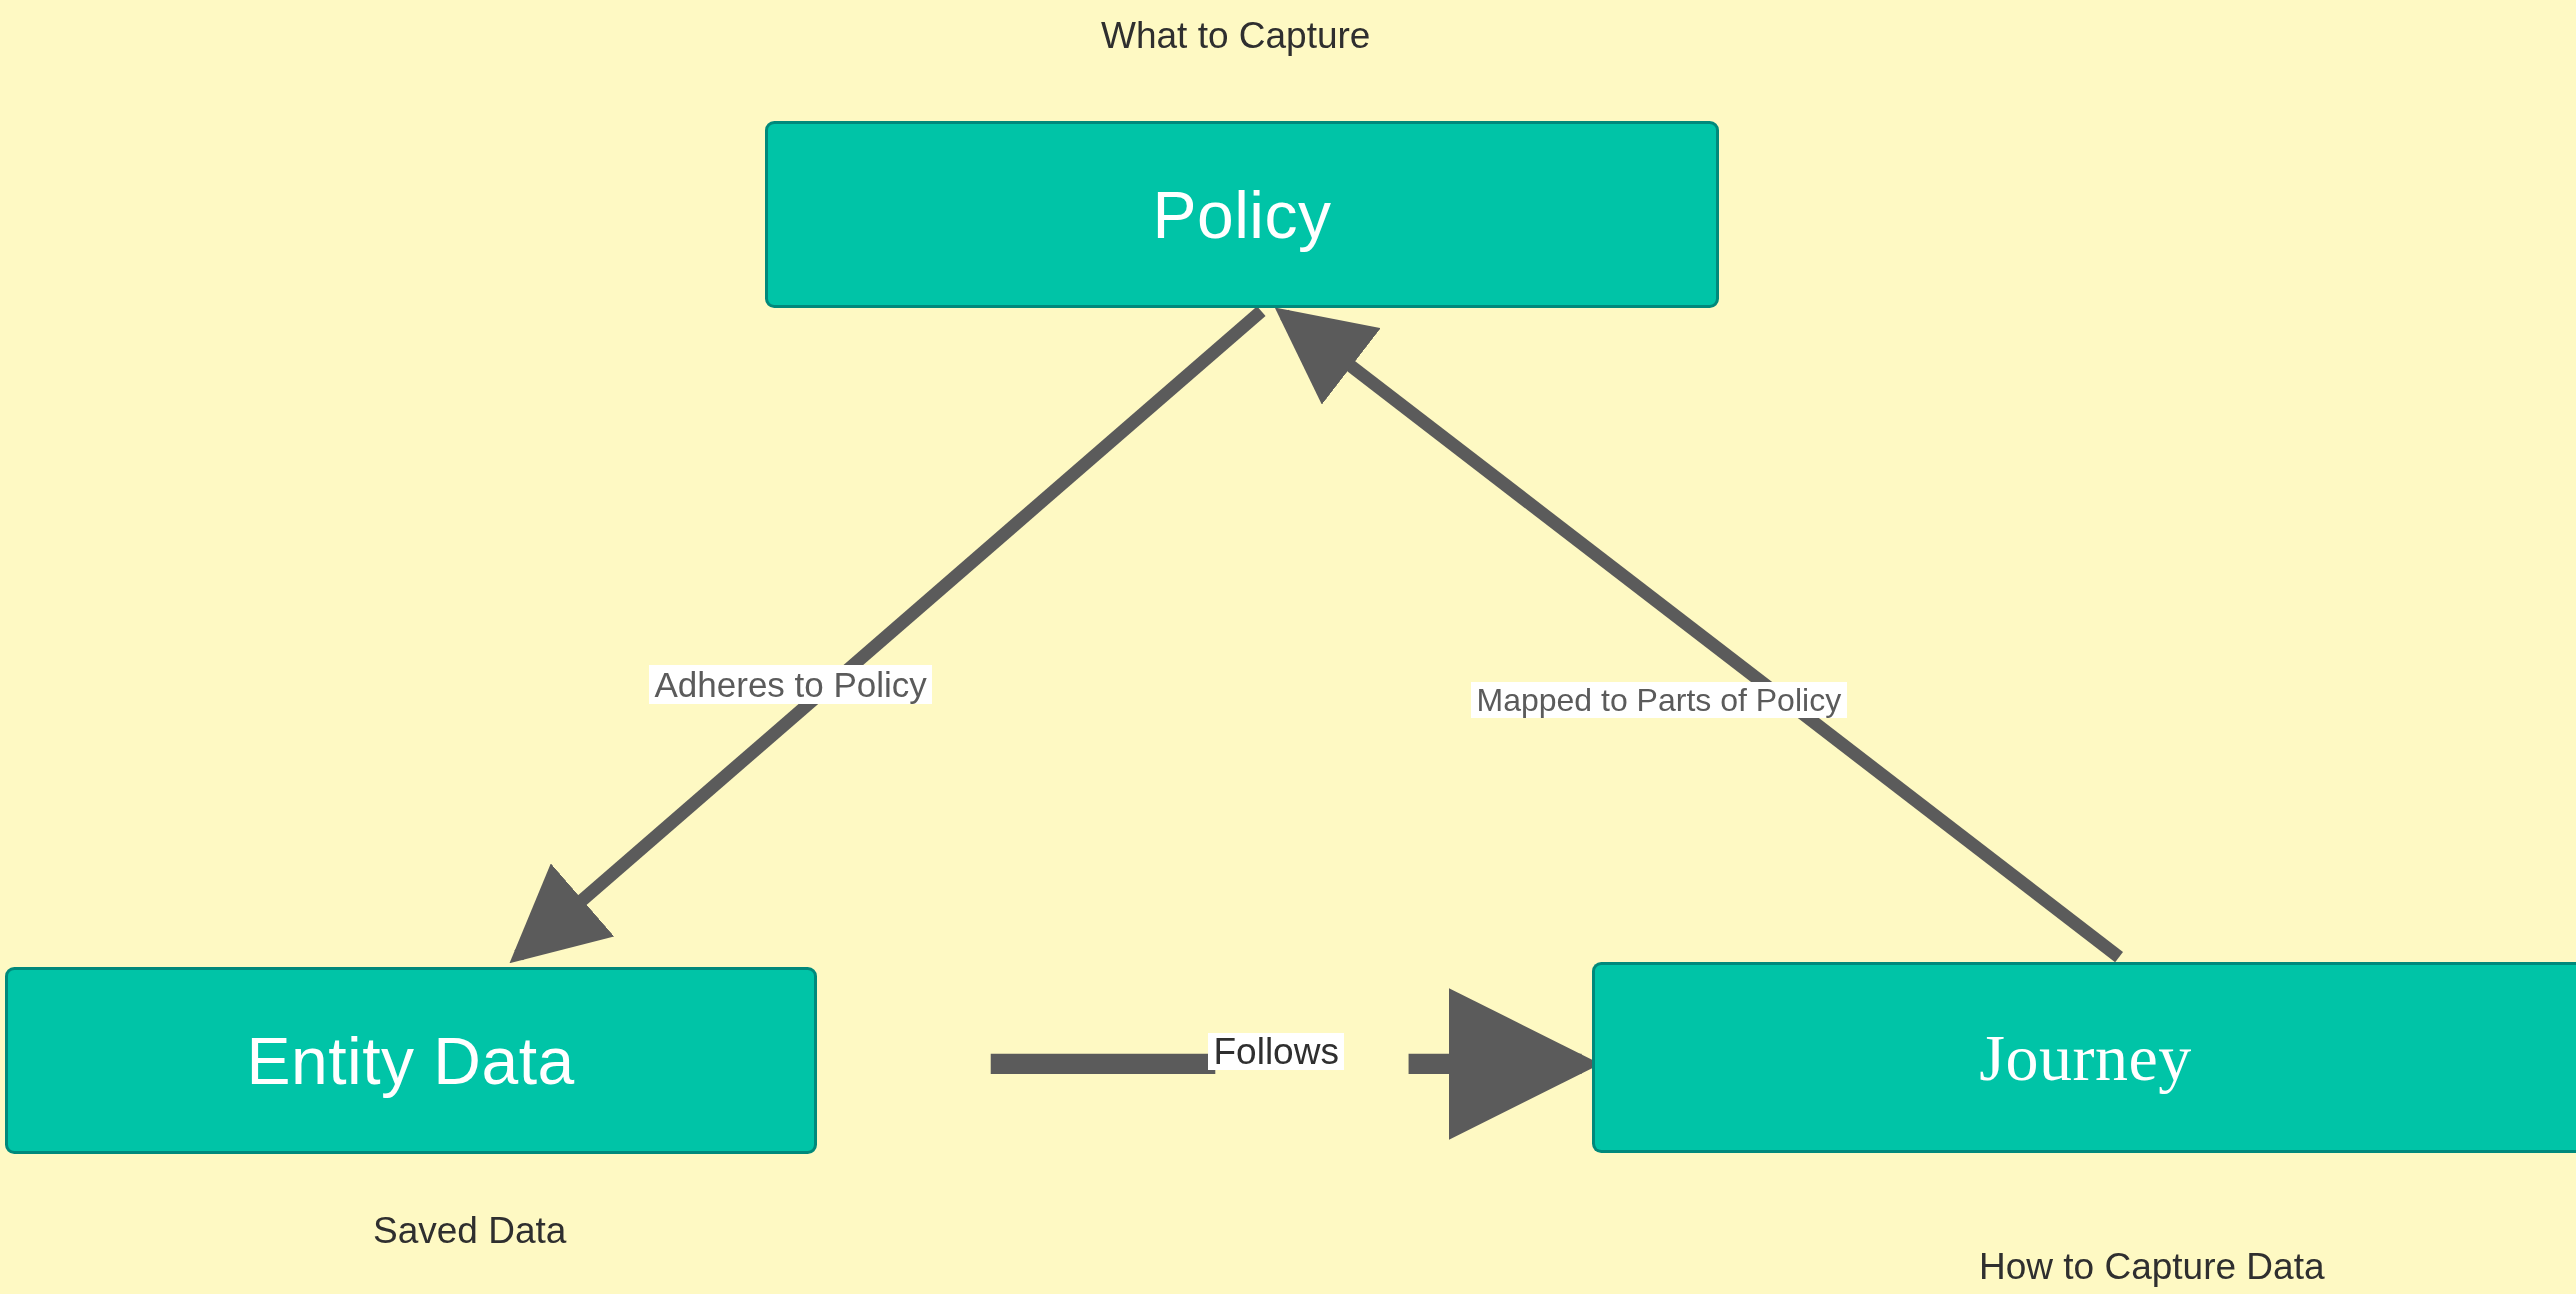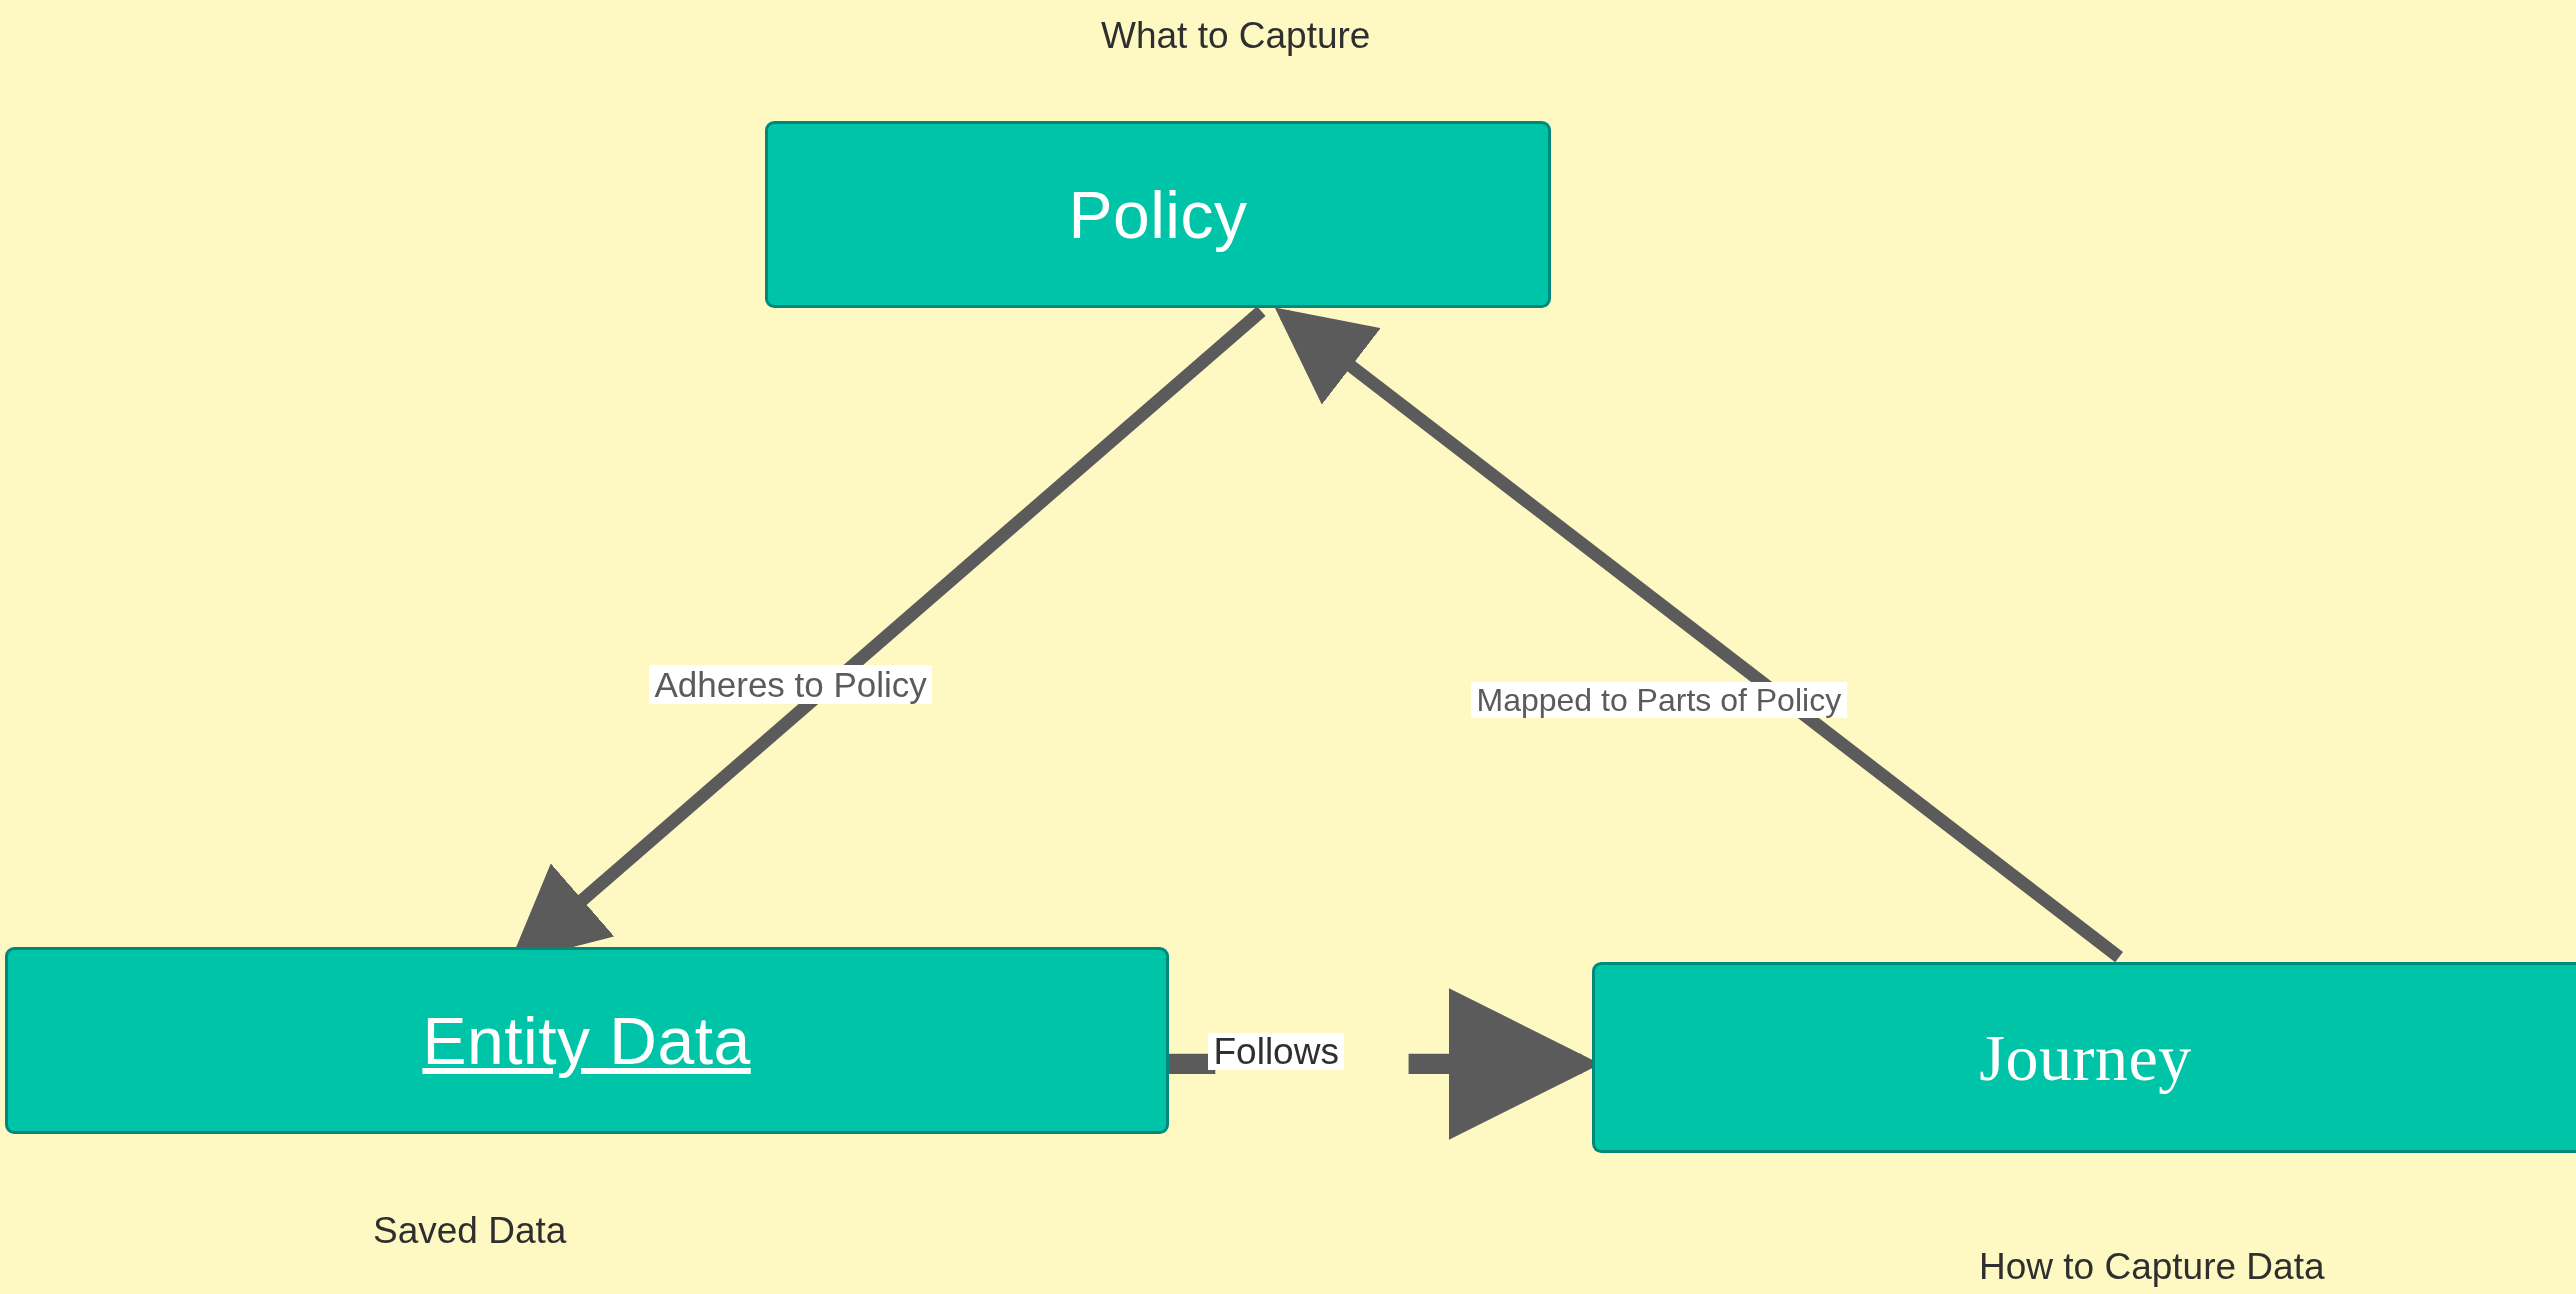--- a/index.html
+++ b/index.html
@@ -48,31 +48,30 @@
     user-select: none;
   }
   .node-label {
     color: #ffffff;
     line-height: 1;
   }
 
   #node-policy {
     left: 765px;
     top: 121px;
-    width: 786px;
+    width: 954px;
     height: 187px;
   }
   #node-policy .node-label { font-size: 66px; }
 
   #node-entity-data {
     left: 4.6px;
-    top: 947px;
-    width: 1164px;
+    top: 967px;
+    width: 812px;
     height: 187px;
-    text-decoration: underline;
   }
   #node-entity-data .node-label { font-size: 66px; }
 
   #node-journey {
     left: 1592px;
     top: 962px;
     width: 984px;
     height: 191px;
     border-right-width: 0;
     border-top-right-radius: 0;

